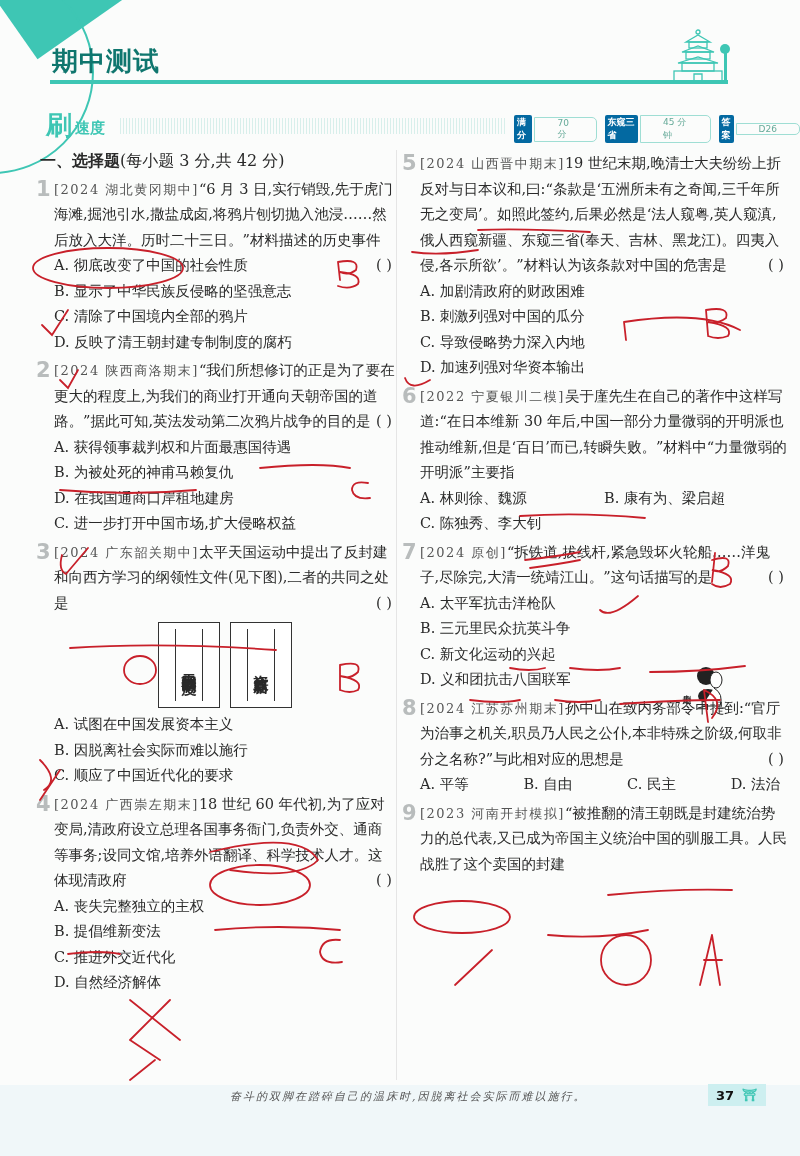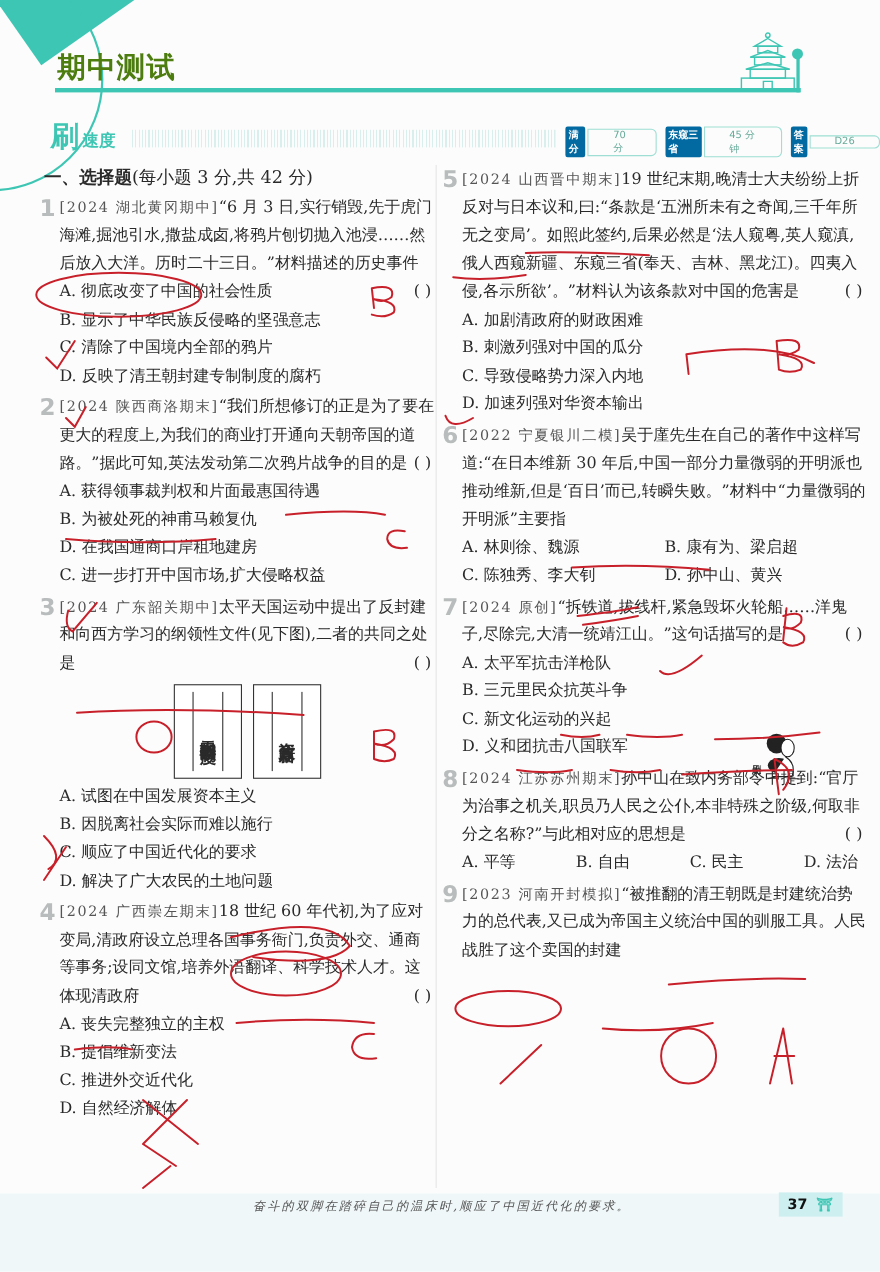--- a/index.html
+++ b/index.html
@@ -13,21 +13,21 @@
     position:absolute; left:-60px; top:-80px; width:200px; height:170px;
     background:#3ec6b4; transform:rotate(-35deg); transform-origin:left top;
   }
   .corner-arc {
     position:absolute; left:-110px; top:-30px; width:200px; height:200px;
     border:2px solid #3ec6b4; border-radius:50%;
   }
   .title {
     position:absolute; left:52px; top:44px;
     font-family:"DejaVu Sans","Liberation Sans",sans-serif;
-    font-weight:bold; font-size:26px; color:#4d7c0f; letter-spacing:1px;
+    font-weight:bold; font-size:26px; color:#0f766e; letter-spacing:1px;
   }
   .title-rule {
     position:absolute; left:50px; top:80px; width:678px; height:4px; background:#3ec6b4;
   }
   .title-rule-end {
     position:absolute; left:724px; top:50px; width:3px; height:34px; background:#3ec6b4;
   }
   .title-rule-dot {
     position:absolute; left:720px; top:44px; width:10px; height:10px; border-radius:50%; background:#3ec6b4;
   }
@@ -154,21 +154,20 @@
       <div class="doc">
           <div class="inner">天朝田畝制度</div>
         </div>
       <div class="doc">
           <div class="inner">資政新篇</div>
         </div>
     </div>
     <span class="opt">A. 试图在中国发展资本主义</span>
     <span class="opt">B. 因脱离社会实际而难以施行</span>
     <span class="opt">C. 顺应了中国近代化的要求</span>
-    <span class="opt">D. 解决了广大农民的土地问题</span>
   </div>
 
   <div class="q">
     <span class="qnum">4</span>
     <span class="src">[2024 广西崇左期末]</span><span>18 世纪 60 年代初,为了应对变局,清政府设立总理各国事务衙门,负责外交、通商等事务;设同文馆,培养外语翻译、科学技术人才。这体现清政府</span>
     <span class="paren">( )</span>
     <span class="opt">A. 丧失完整独立的主权</span>
     <span class="opt">B. 提倡维新变法</span>
     <span class="opt">C. 推进外交近代化</span>
     <span class="opt">D. 自然经济解体</span>
@@ -188,21 +187,20 @@
 
   <div class="q">
     <span class="qnum">6</span>
     <span class="src">[2022 宁夏银川二模]</span><span>吴于廑先生在自己的著作中这样写道:“在日本维新 30 年后,中国一部分力量微弱的开明派也推动维新,但是‘百日’而已,转瞬失败。”材料中“力量微弱的开明派”主要指</span>
     <div class="opt2">
       <span>A. 林则徐、魏源</span>
       <span>B. 康有为、梁启超</span>
     </div>
     <div class="opt2">
       <span>C. 陈独秀、李大钊</span>
-      <span>D. 孙中山、黄兴</span>
     </div>
   </div>
 
   <div class="q" style="position:relative;">
     <span class="qnum">7</span>
     <span class="src">[2024 原创]</span><span>“拆铁道,拔线杆,紧急毁坏火轮船……洋鬼子,尽除完,大清一统靖江山。”这句话描写的是</span>
     <span class="paren">( )</span>
     <span class="opt">A. 太平军抗击洋枪队</span>
     <span class="opt">B. 三元里民众抗英斗争</span>
     <span class="opt">C. 新文化运动的兴起</span>
@@ -277,17 +275,17 @@
 
   <path d="M608 895 Q680 888 732 890"></path>
   <ellipse cx="462" cy="917" rx="48" ry="16"></ellipse>
   <path d="M548 935 Q600 940 648 930"></path>
   <ellipse cx="626" cy="960" rx="25" ry="25"></ellipse>
   <path d="M712 935 L700 985 M712 935 L720 985 M704 960 L722 960"></path>
   <path d="M455 985 L492 950"></path>
 </svg>
 
 <div class="footer-band"></div>
-<div class="motto">奋斗的双脚在踏碎自己的温床时,顺应了中国近代化的要求。</div>
+<div class="motto">奋斗的双脚在踏碎自己的温床时,因脱离社会实际而难以施行。</div>
 <div class="pageno">
   <span>37</span>
   <span class="ic">⛩</span>
 </div>
 
 </body></html>

